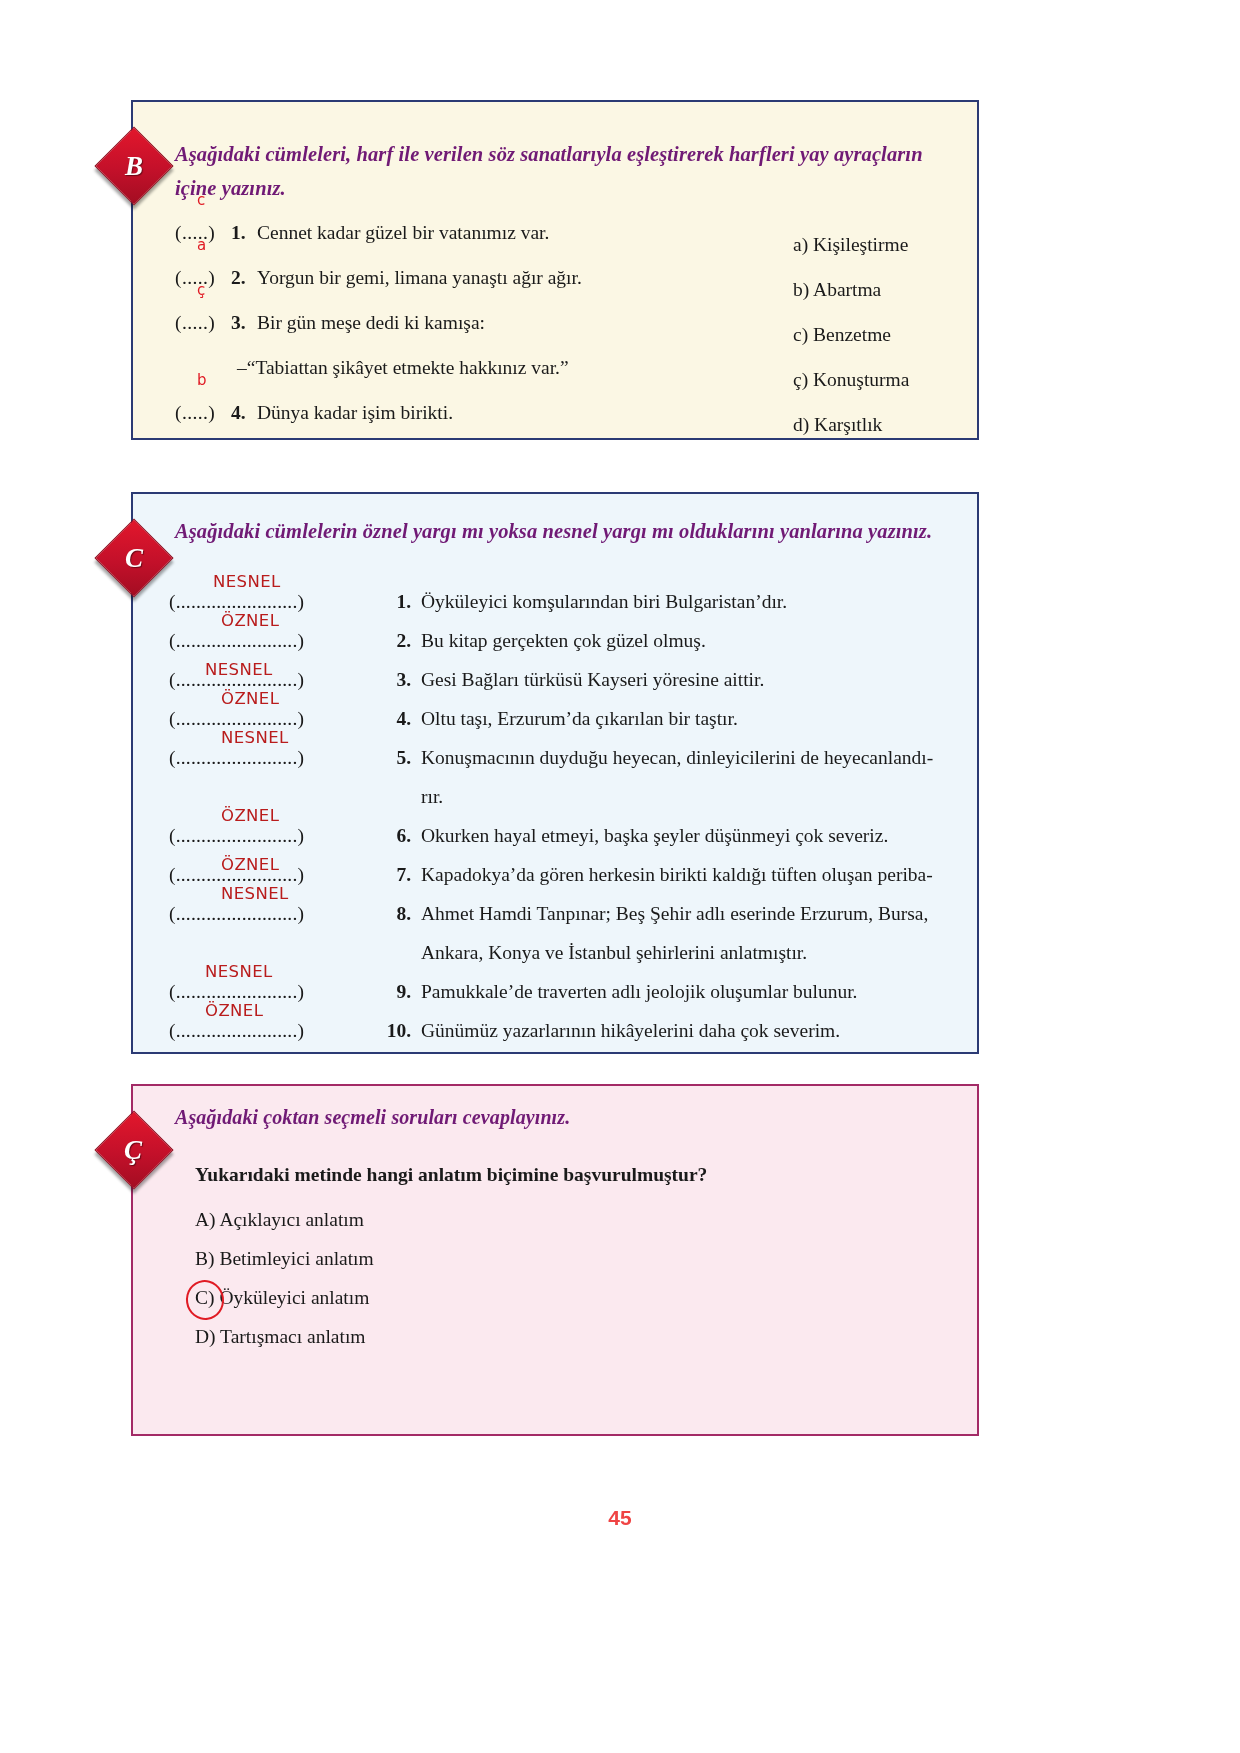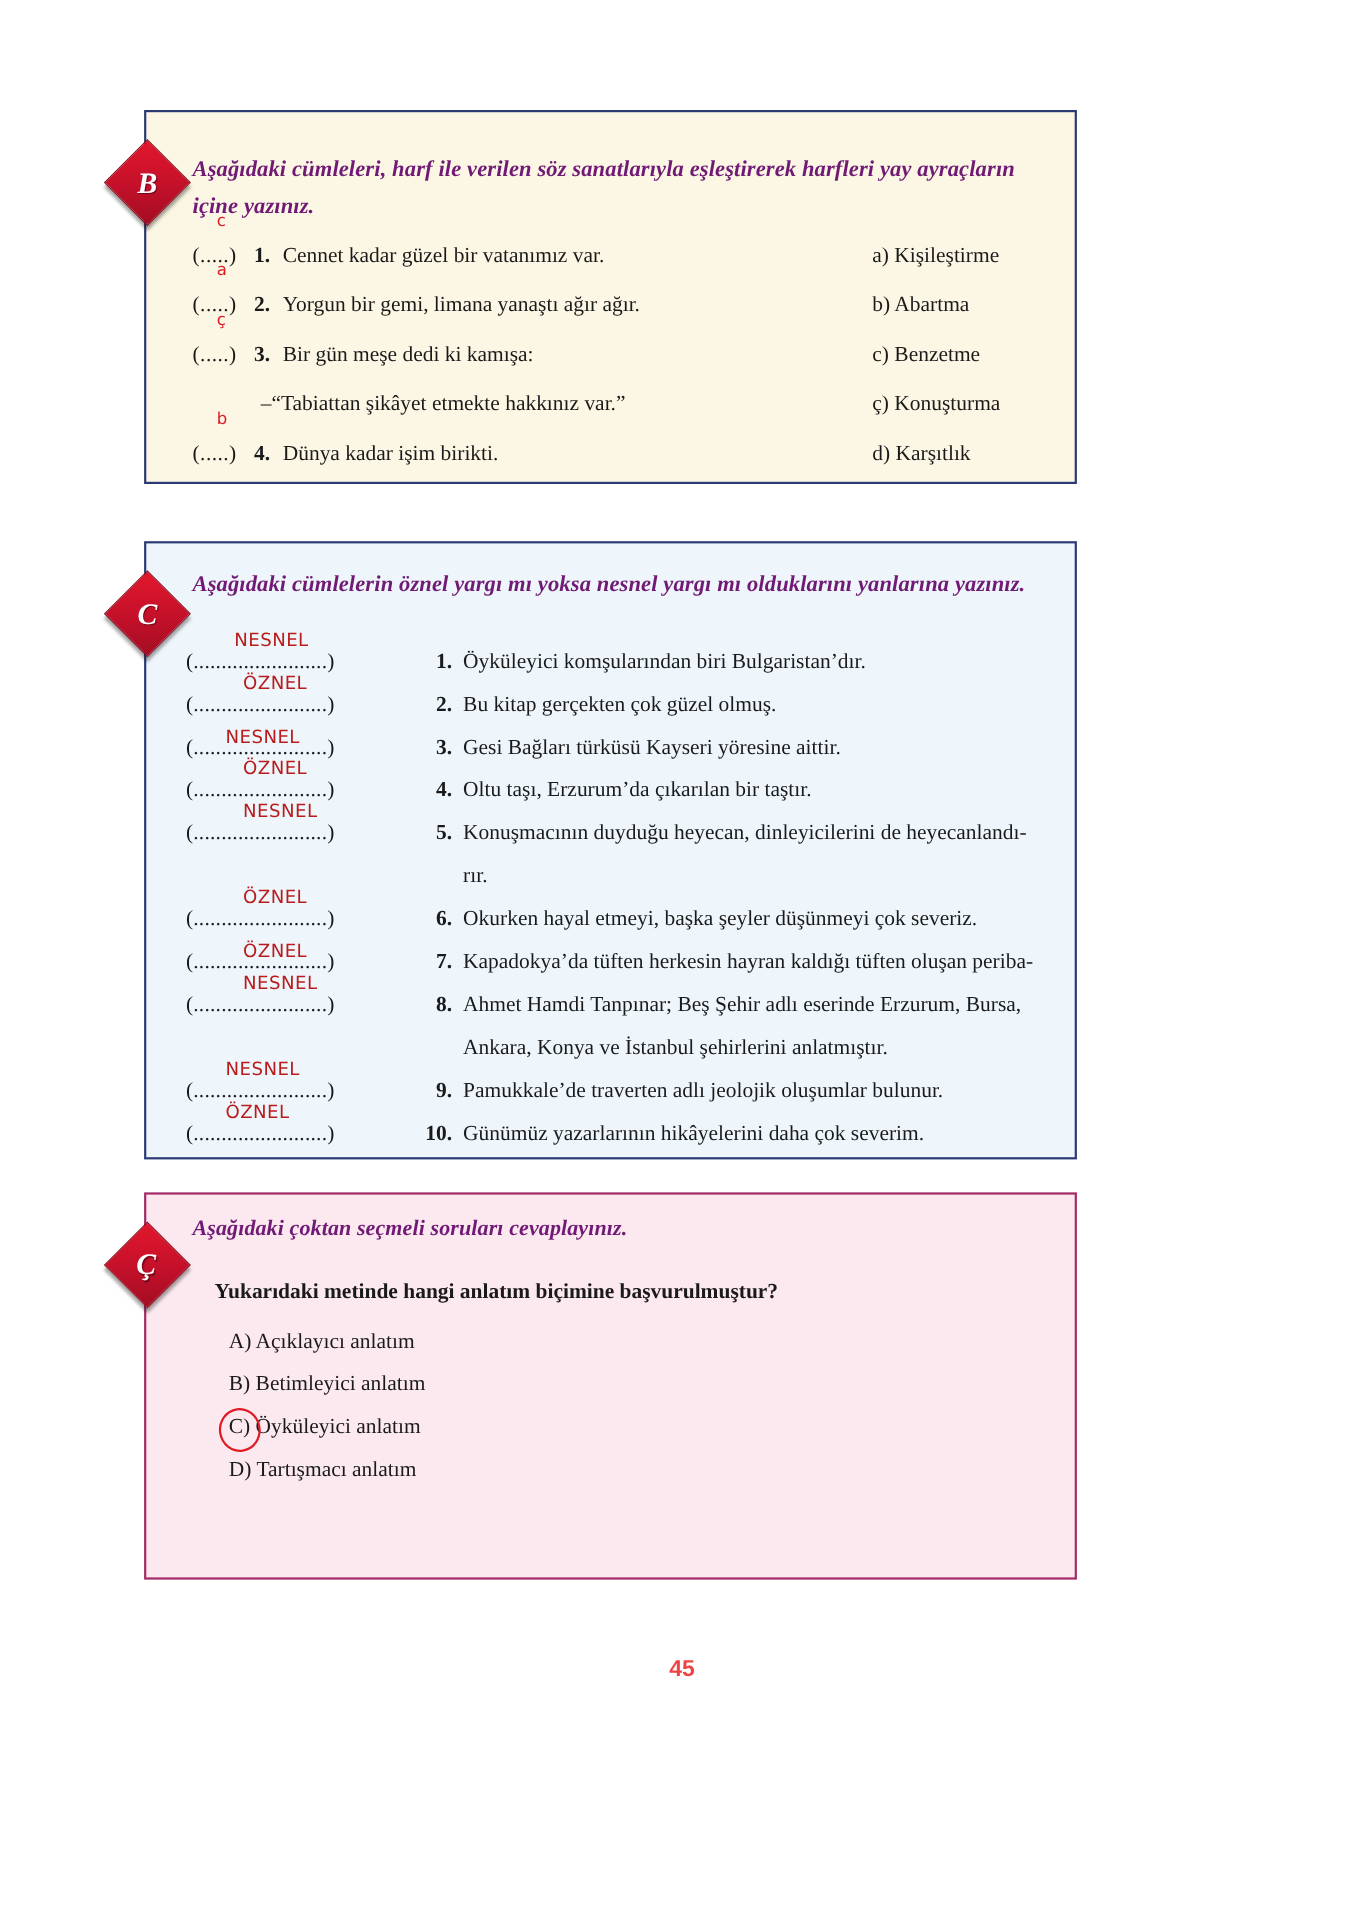--- a/index.html
+++ b/index.html
@@ -145,21 +145,21 @@
   .b-num {
     display: inline-block;
     font-weight: bold;
     width: 26px;
   }
   .b-txt { display: inline; }
 
   .b-options {
     position: absolute;
     left: 660px;
-    top: 108px;
+    top: 120px;
     width: 260px;
     font-family: Liberation Serif, serif;
   }
   .b-opt {
     height: 45px;
     line-height: 45px;
     font-size: 19.5px;
     white-space: nowrap;
   }
 
@@ -236,21 +236,21 @@
   .cc-passage b { font-weight: bold; }
   .cc-question {
     margin-top: 16px;
     margin-left: 46px;
     font-size: 19.5px;
     font-weight: bold;
     line-height: 34px;
   }
   .cc-choices {
     margin-top: 8px;
-    margin-left: 59px;
+    margin-left: 46px;
   }
   .cc-choice {
     position: relative;
     font-size: 19.5px;
     line-height: 39px;
     height: 39px;
     white-space: nowrap;
   }
   .circle-mark {
     position: absolute;
@@ -368,21 +368,21 @@
         <div class="c-item">
           <div class="c-blank">(........................)<span class="ans shift-b">ÖZNEL</span></div>
           <div class="c-num">6.</div>
           <div class="c-text">Okurken hayal etmeyi, başka şeyler düşünmeyi çok severiz.</div>
         </div>
 
         <div class="c-item">
           <div class="c-blank">(........................)<span class="ans shift-b low">ÖZNEL</span></div>
           <div class="c-num">7.</div>
           <div class="c-text">
-            <span>Kapadokya’da tüften herkesin hayran kaldığı tüften oluşan periba-</span>
+            <span>Kapadokya’da gören herkesin birikti kaldığı tüften oluşan periba-</span>
           </div>
         </div>
 
         <div class="c-item">
           <div class="c-blank">(........................)<span class="ans shift-b">NESNEL</span></div>
           <div class="c-num">8.</div>
           <div class="c-text">
             <span>Ahmet Hamdi Tanpınar; Beş Şehir adlı eserinde Erzurum, Bursa,</span>
             <span class="cont">Ankara, Konya ve İstanbul şehirlerini anlatmıştır.</span>
           </div>

